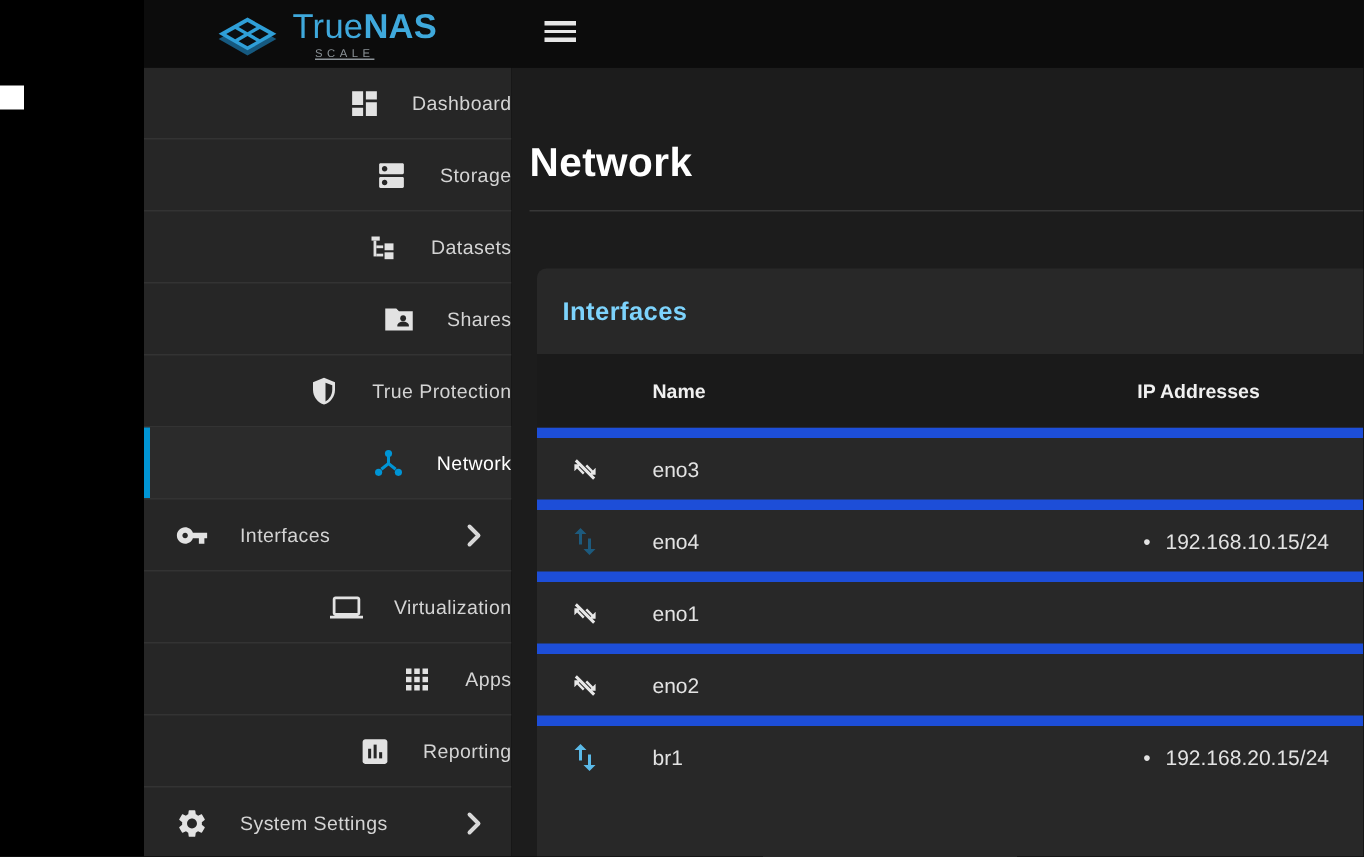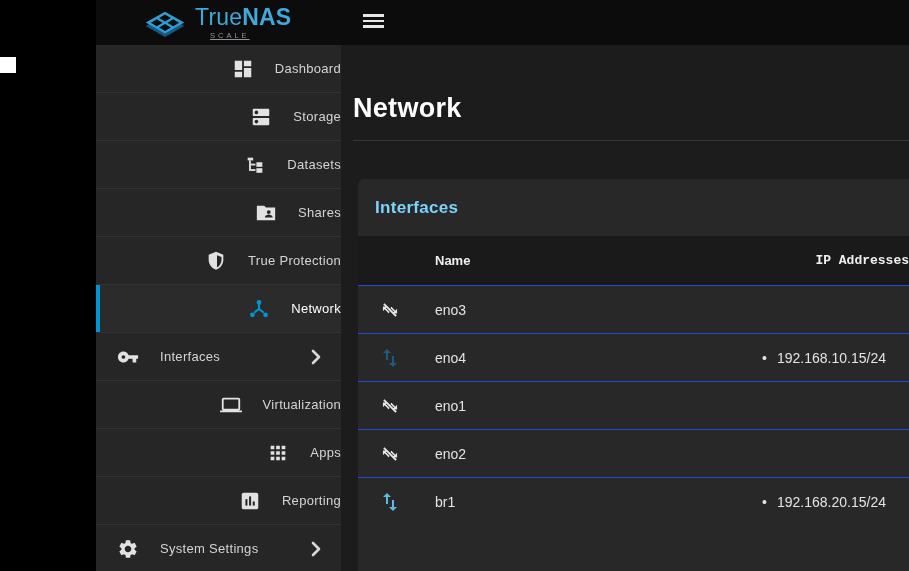--- a/index.html
+++ b/index.html
@@ -48,24 +48,24 @@
 
   .card { margin:38px 0 0 17px; background:#282828; border-radius:6px 0 0 0; flex:1; display:flex; flex-direction:column; overflow:hidden; }
   .card-header { height:57px; flex:0 0 57px; display:flex; align-items:center; padding-left:17px; }
   .card-header h2 { margin:0; font-size:17px; font-weight:bold; color:#7dd3fc; letter-spacing:.3px; }
 
   .thead { height:49px; flex:0 0 49px; background:#1a1a1a; display:flex; align-items:center;
            font-size:13px; font-weight:bold; color:#f0f0f0; }
   .col-icon { flex:0 0 77px; width:77px; display:flex; align-items:center; padding-left:20px; }
   .col-name { flex:1; min-width:0; }
   .col-ip { flex:0 0 220px; width:220px; }
-  .thead .col-ip { text-align:right;font-family:Liberation Mono, monospace; }
+  .thead .col-ip { text-align:center; }
 
   .rows { flex:1; overflow:hidden; }
-  .trow { height:48px; border-top:1px solid #1d4ed8; display:flex; align-items:center; cursor:pointer; }
+  .trow { height:48px; border-top:7px solid #1d4ed8; display:flex; align-items:center; cursor:pointer; }
   .state-icon { width:24px; height:24px; display:flex; }
   .state-icon svg { width:100%; height:100%; }
   .cell-name { font-size:14px; color:#e3e3e3; }
   .cell-ip { display:flex; align-items:center; justify-content:flex-end; padding-right:23px; gap:10px;
              font-size:14px; color:#e3e3e3; }
 </style>
 </head>
 <body>
 
 <div class="white-chip"></div>

